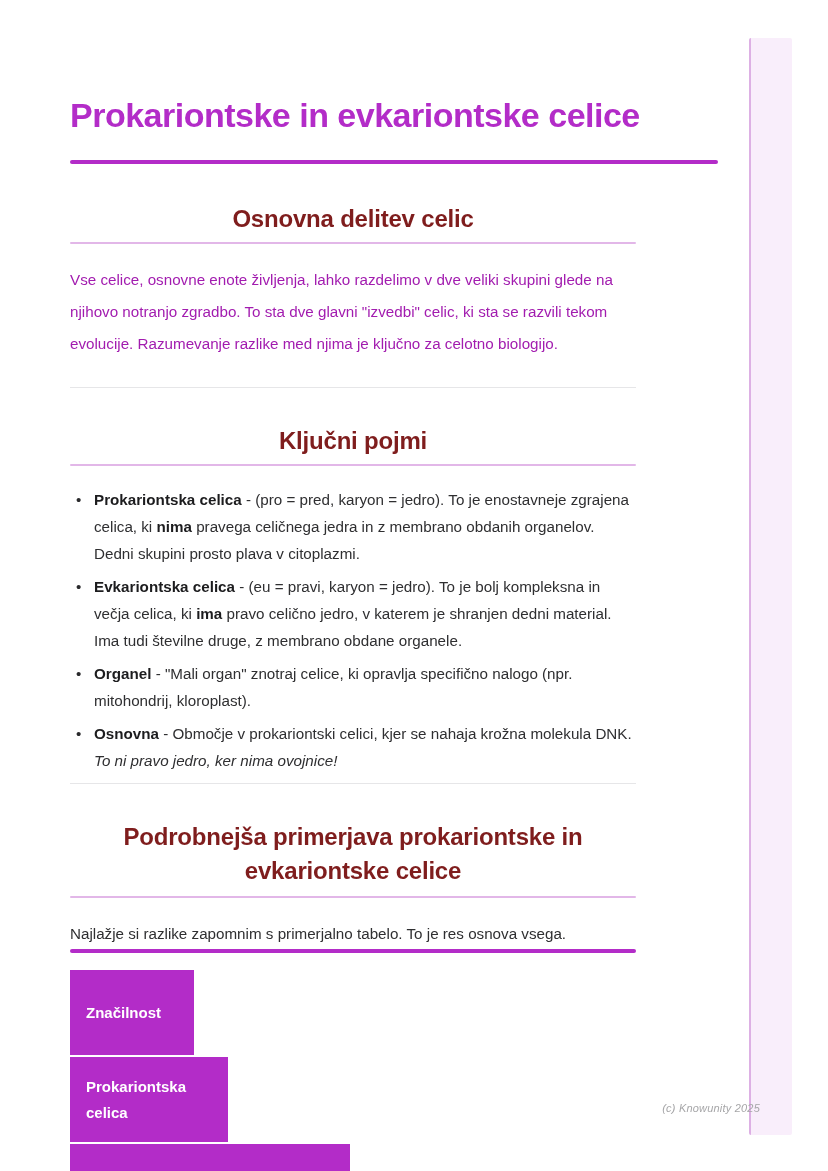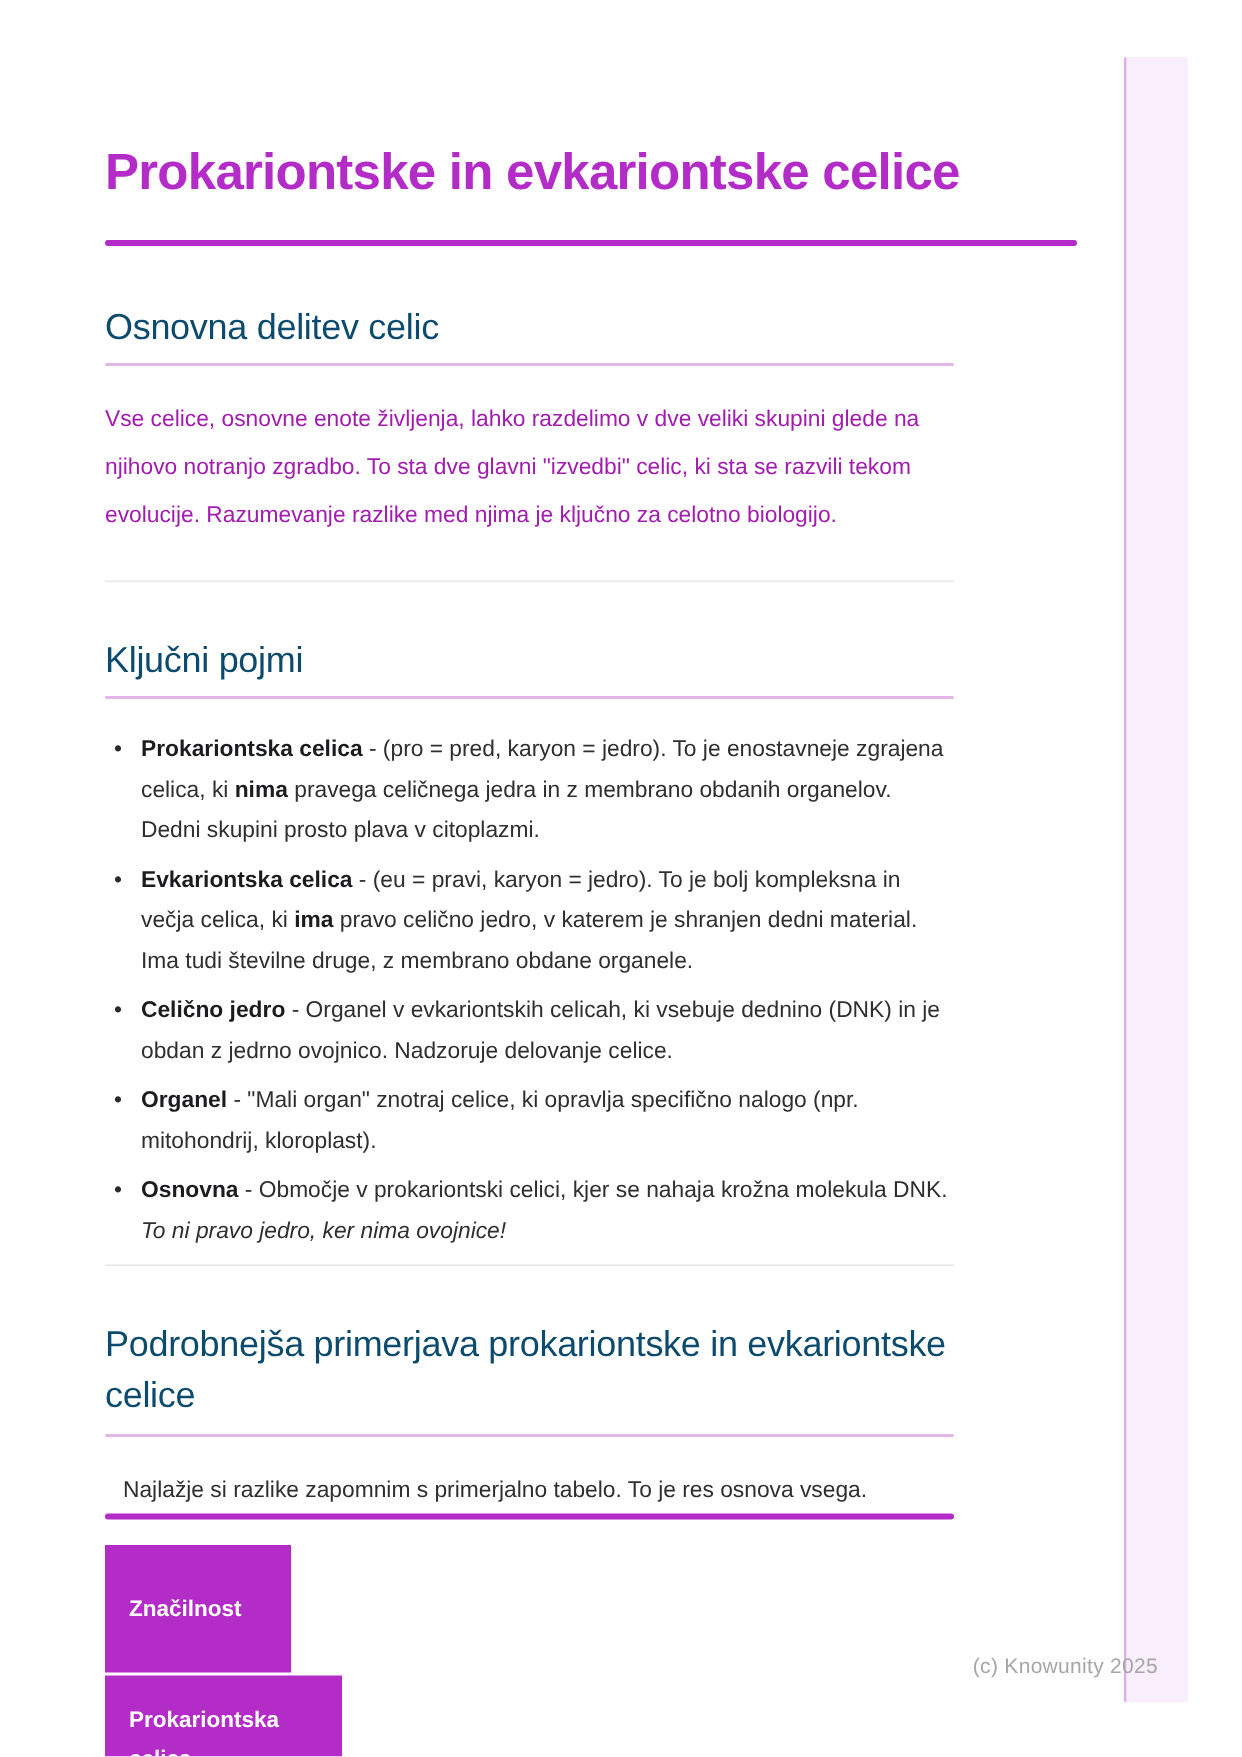--- a/index.html
+++ b/index.html
@@ -13,28 +13,28 @@
     background:#f9eefb;border-left:2px solid #ddb0e4;border-radius:2px;z-index:1;
   }
   .content{position:absolute;left:70px;top:16px;width:566px;z-index:2;}
   h1{
     margin:76px 0 0 0;width:650px;
     font-size:34px;line-height:46px;font-weight:700;letter-spacing:-0.5px;
     color:#b32cc8;
   }
   .rule-thick{margin-top:22px;width:648px;height:4px;background:#b32cc8;border-radius:2px;}
   h2{
-    margin:40px 0 0 0;font-size:24px;line-height:30px;font-weight:400;
-    letter-spacing:-0.2px;color:#0c4a6e;
+    margin:40px 0 0 0;font-size:24px;line-height:30px;font-weight:700;
+    letter-spacing:-0.2px;color:#7f1d1d;text-align:center;
   }
   h2.mt-38{margin-top:38px;}
   h2.mt-36{margin-top:36px;line-height:34px;}
   .rule-thin{margin-top:8px;width:566px;height:2px;background:#e2b7e8;border-radius:1px;}
   p.body{margin:20px 0 0 0;font-size:15.2px;line-height:32px;color:#a21caf;}
-  p.body-tight{margin:24px 0 0 12px;font-size:15.2px;line-height:24px;color:#2f2f31;}
+  p.body-tight{margin:24px 0 0 0;font-size:15.2px;line-height:24px;color:#2f2f31;}
   .divider{margin-top:27px;width:566px;height:1px;background:#e6e6e8;}
   .divider.mt-9{margin-top:9px;}
   ul.terms{list-style:none;margin:20px 0 0 0;padding:0;}
   ul.terms li{
     position:relative;padding-left:24px;margin:0 0 6px 0;
     font-size:15.2px;line-height:27px;color:#2f2f31;
   }
   ul.terms li::before{content:"\2022";position:absolute;left:6px;top:0;color:#2a2a2c;}
   .b{font-weight:700;color:#1c1c1e;}
   .i{font-style:italic;}
@@ -50,22 +50,22 @@
   .th.c3{width:280px;}
   .trow-sliver{display:flex;gap:2px;margin-top:2px;width:566px;}
   .td-sliver{
     height:8px;background:#ffffff;box-sizing:border-box;
     border:1px solid #eedcf1;border-bottom:none;
   }
   .td-sliver.c1{width:124px;}
   .td-sliver.c2{width:158px;}
   .td-sliver.c3{width:280px;}
   .copyright{
-    position:absolute;top:1102px;right:56px;z-index:3;
-    font-size:14px;color:#a6a6a8;letter-spacing:0.2px;
+    position:absolute;top:1102px;right:68px;z-index:3;
+    font-size:11px;color:#a6a6a8;letter-spacing:0.2px;font-style:italic;
   }
 </style>
 </head>
 <body>
 
 <div class="page">
 
   <div class="stripe"></div>
 
   <div class="content">
@@ -80,23 +80,20 @@
 
     <h2 class="mt-38">Ključni pojmi</h2>
     <div class="rule-thin"></div>
 
     <ul class="terms">
       <li>
         <span class="b">Prokariontska celica</span><span> - (pro = pred, karyon = jedro). To je enostavneje zgrajena celica, ki </span><span class="b">nima</span><span> pravega celičnega jedra in z membrano obdanih organelov. Dedni skupini prosto plava v citoplazmi.</span>
       </li>
       <li>
         <span class="b">Evkariontska celica</span><span> - (eu = pravi, karyon = jedro). To je bolj kompleksna in večja celica, ki </span><span class="b">ima</span><span> pravo celično jedro, v katerem je shranjen dedni material. Ima tudi številne druge, z membrano obdane organele.</span>
-      </li>
-      <li>
-        <span class="b">Celično jedro</span><span> - Organel v evkariontskih celicah, ki vsebuje dednino (DNK) in je obdan z jedrno ovojnico. Nadzoruje delovanje celice.</span>
       </li>
       <li>
         <span class="b">Organel</span><span> - "Mali organ" znotraj celice, ki opravlja specifično nalogo (npr. mitohondrij, kloroplast).</span>
       </li>
       <li>
         <span class="b">Osnovna</span><span> - Območje v prokariontski celici, kjer se nahaja krožna molekula DNK. </span><span class="i">To ni pravo jedro, ker nima ovojnice!</span>
       </li>
     </ul>
 
     <div class="divider mt-9"></div>

